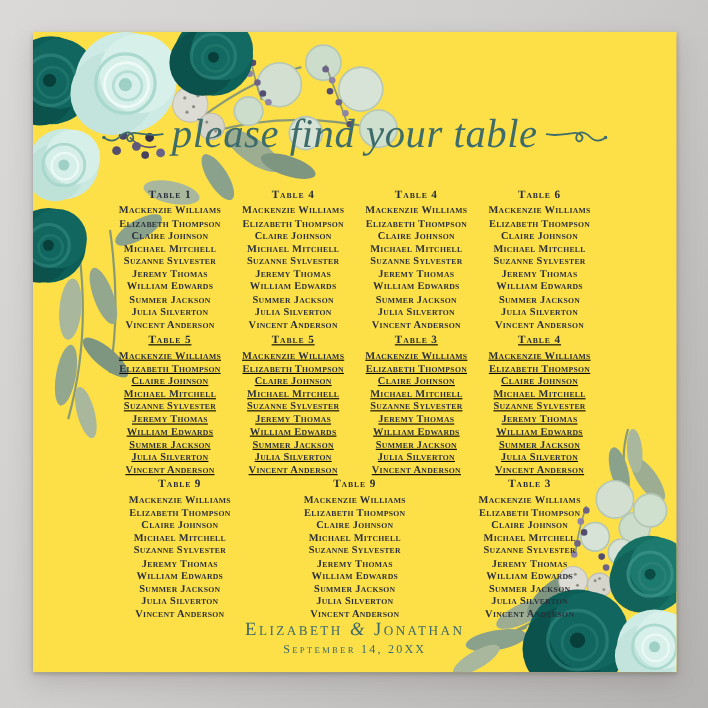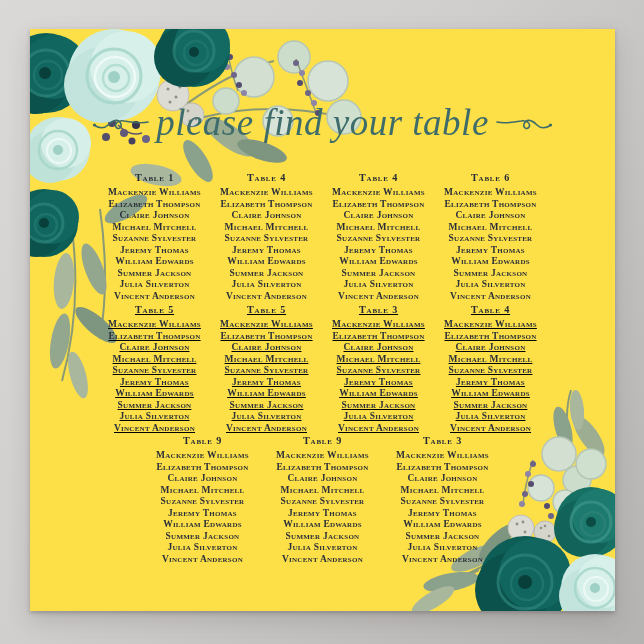--- a/index.html
+++ b/index.html
@@ -21,21 +21,21 @@
     display:flex;align-items:center;justify-content:center;gap:6px;
     color:#3e6c6b;z-index:3;
   }
   .script{
     font-family:"Liberation Serif",serif;font-style:italic;font-weight:400;
     font-size:37px;letter-spacing:.5px;line-height:1.1;color:#3e6c6b;
   }
   .trow{position:absolute;left:0;right:0;display:flex;justify-content:center;z-index:3;}
   .trow1{top:142px;}
   .trow2{top:274px;text-decoration:underline;}
-  .trow3{top:405px;}
+  .trow3{top:405px;gap:39px;}
   .trow1 .tcol,.trow2 .tcol{width:112px;}
   .trow3 .tcol{width:120px;}
   .tcol{text-align:center;}
   .tlabel{
     font-weight:700;font-size:10.2px;line-height:13px;
     font-variant:small-caps;letter-spacing:.8px;color:#242a35;margin-bottom:3px;
     white-space:nowrap;
   }
   .guest{
     font-weight:700;font-size:9.5px;line-height:11.5px;
@@ -388,15 +388,17 @@
         <div class="guest">Suzanne Sylvester</div>
         <div class="guest">Jeremy Thomas</div>
         <div class="guest">William Edwards</div>
         <div class="guest">Summer Jackson</div>
         <div class="guest">Julia Silverton</div>
         <div class="guest">Vincent Anderson</div>
       </div>
     </div>
 
   <div class="footer">
+    <div class="couple"><span>Elizabeth</span> <span class="amp">&amp;</span> <span>Jonathan</span></div>
+    <div class="date">September 14, 20XX</div>
   </div>
 
 </div>
 
 </body></html>

